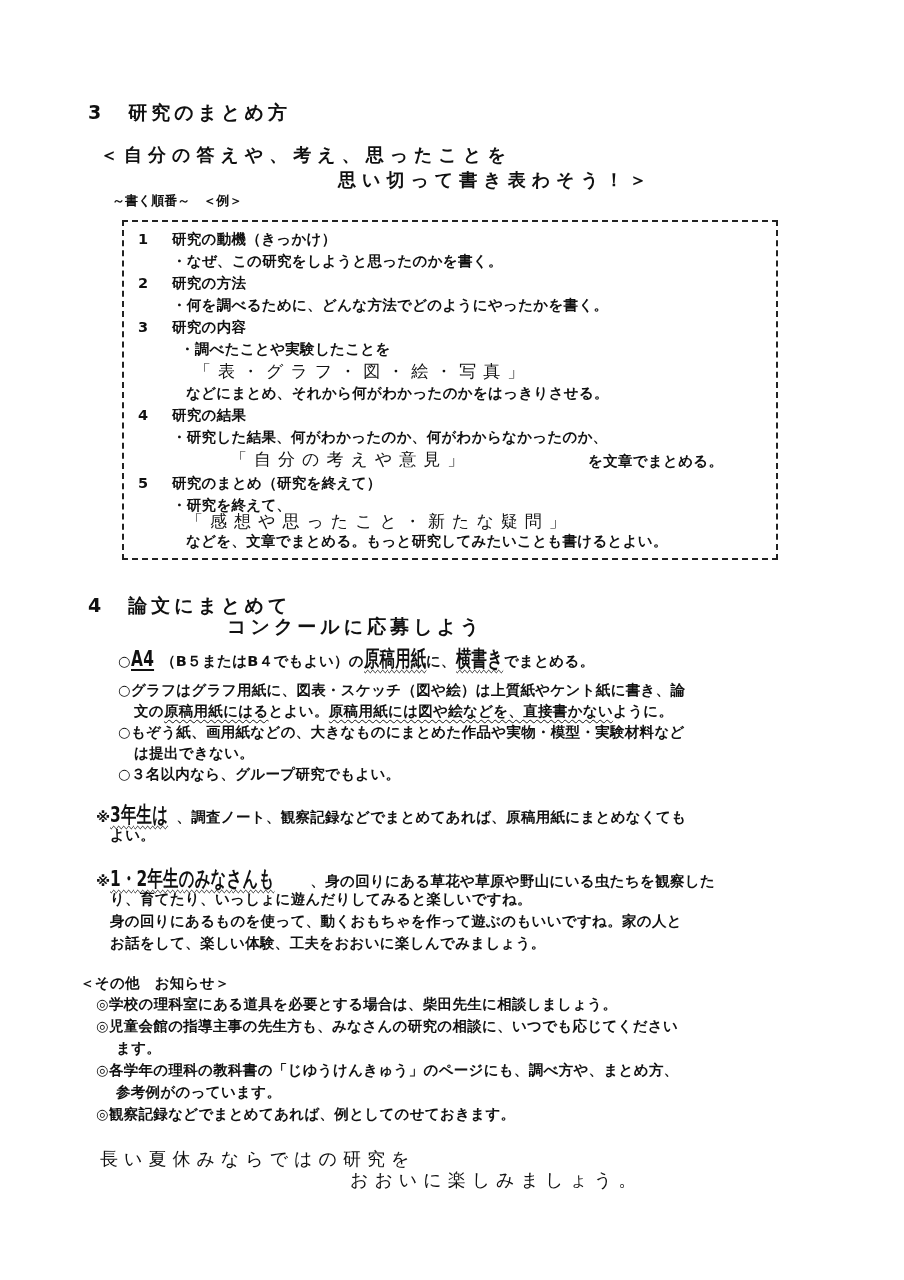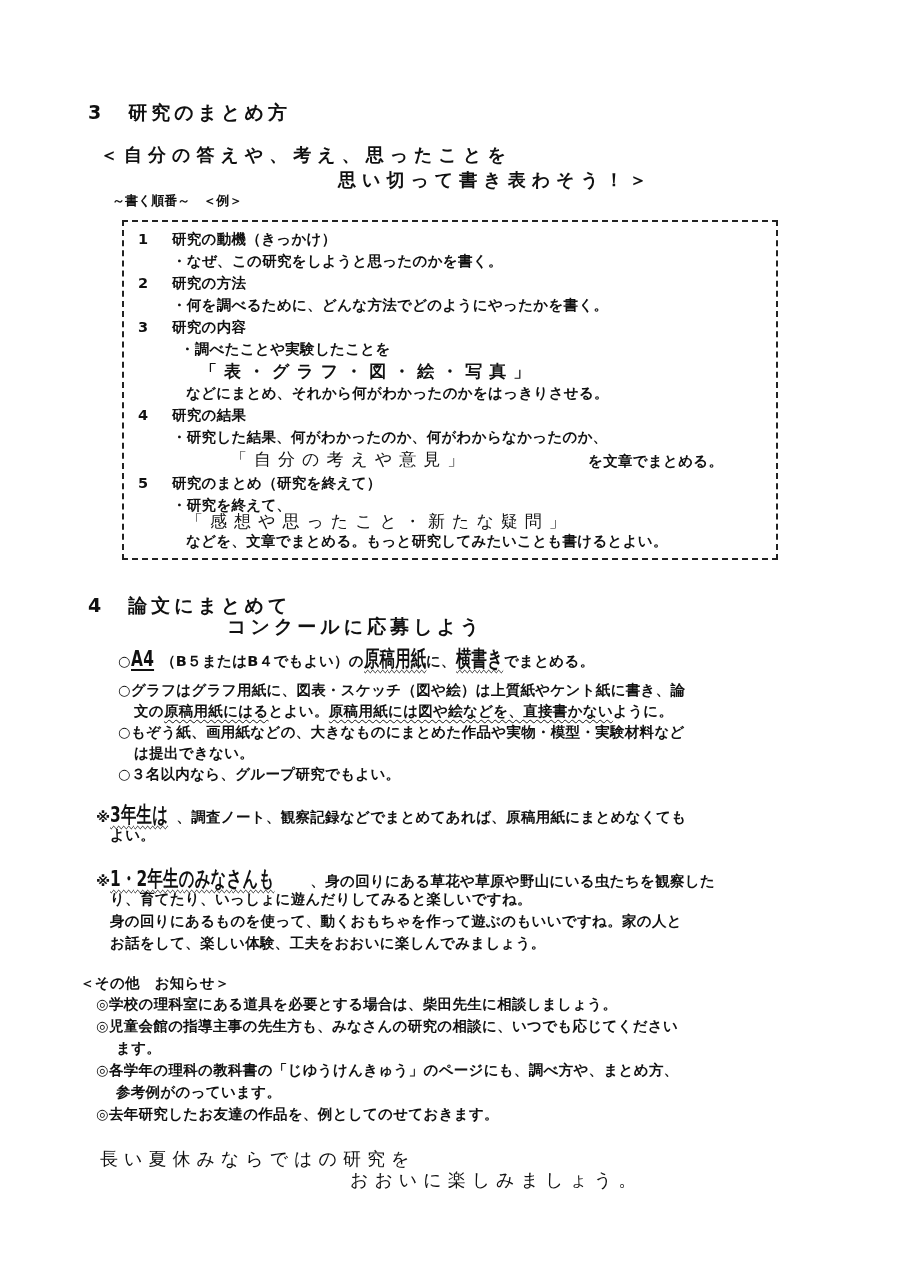--- a/index.html
+++ b/index.html
@@ -34,21 +34,21 @@
 <div class="box"></div>
 
 <div class="abs body" style="left:138px; top:230px;"><span class="num">1</span><span>研究の動機（きっかけ）</span></div>
 <div class="abs body" style="left:172px; top:252px;">・なぜ、この研究をしようと思ったのかを書く。</div>
 
 <div class="abs body" style="left:138px; top:274px;"><span class="num">2</span><span>研究の方法</span></div>
 <div class="abs body" style="left:172px; top:296px;">・何を調べるために、どんな方法でどのようにやったかを書く。</div>
 
 <div class="abs body" style="left:138px; top:318px;"><span class="num">3</span><span>研究の内容</span></div>
 <div class="abs body" style="left:172px; top:340px;margin-left:8px;">・調べたことや実験したことを</div>
-<div class="abs emph" style="left:200px; top:360px;font-weight:bold;">「表・グラフ・図・絵・写真」</div>
+<div class="abs emph" style="left:194px; top:360px;">「表・グラフ・図・絵・写真」</div>
 <div class="abs body" style="left:186px; top:384px;">などにまとめ、それから何がわかったのかをはっきりさせる。</div>
 
 <div class="abs body" style="left:138px; top:406px;"><span class="num">4</span><span>研究の結果</span></div>
 <div class="abs body" style="left:172px; top:428px;">・研究した結果、何がわかったのか、何がわからなかったのか、</div>
 <div class="abs emph" style="left:230px; top:448px;">「自分の考えや意見」</div>
 <div class="abs body" style="left:588px; top:452px;">を文章でまとめる。</div>
 
 <div class="abs body" style="left:138px; top:474px;"><span class="num">5</span><span>研究のまとめ（研究を終えて）</span></div>
 <div class="abs body" style="left:172px; top:496px;">・研究を終えて、</div>
 <div class="abs emph" style="left:186px; top:510px;">「感想や思ったこと・新たな疑問」</div>
@@ -80,16 +80,16 @@
 <div class="abs body" style="left:110px; top:890px;">り、育てたり、いっしょに遊んだりしてみると楽しいですね。</div>
 <div class="abs body" style="left:110px; top:912px;">身の回りにあるものを使って、動くおもちゃを作って遊ぶのもいいですね。家の人と</div>
 <div class="abs body" style="left:110px; top:934px;">お話をして、楽しい体験、工夫をおおいに楽しんでみましょう。</div>
 
 <div class="abs body" style="left:80px; top:974px;">＜その他　お知らせ＞</div>
 <div class="abs body" style="left:96px; top:995px;">◎学校の理科室にある道具を必要とする場合は、柴田先生に相談しましょう。</div>
 <div class="abs body" style="left:96px; top:1017px;">◎児童会館の指導主事の先生方も、みなさんの研究の相談に、いつでも応じてください</div>
 <div class="abs body" style="left:116px; top:1039px;">ます。</div>
 <div class="abs body" style="left:96px; top:1061px;">◎各学年の理科の教科書の「じゆうけんきゅう」のページにも、調べ方や、まとめ方、</div>
 <div class="abs body" style="left:116px; top:1083px;">参考例がのっています。</div>
-<div class="abs body" style="left:96px; top:1105px;">◎去年研究したお友達の作品を、例としてのせておきます。</div>
+<div class="abs body" style="left:96px; top:1105px;">◎観察記録などでまとめてあれば、例としてのせておきます。</div>
 
 <div class="abs closing" style="left:100px; top:1147px;">長い夏休みならではの研究を</div>
 <div class="abs closing" style="left:350px; top:1168px;">おおいに楽しみましょう。</div>
 
 </body></html>

